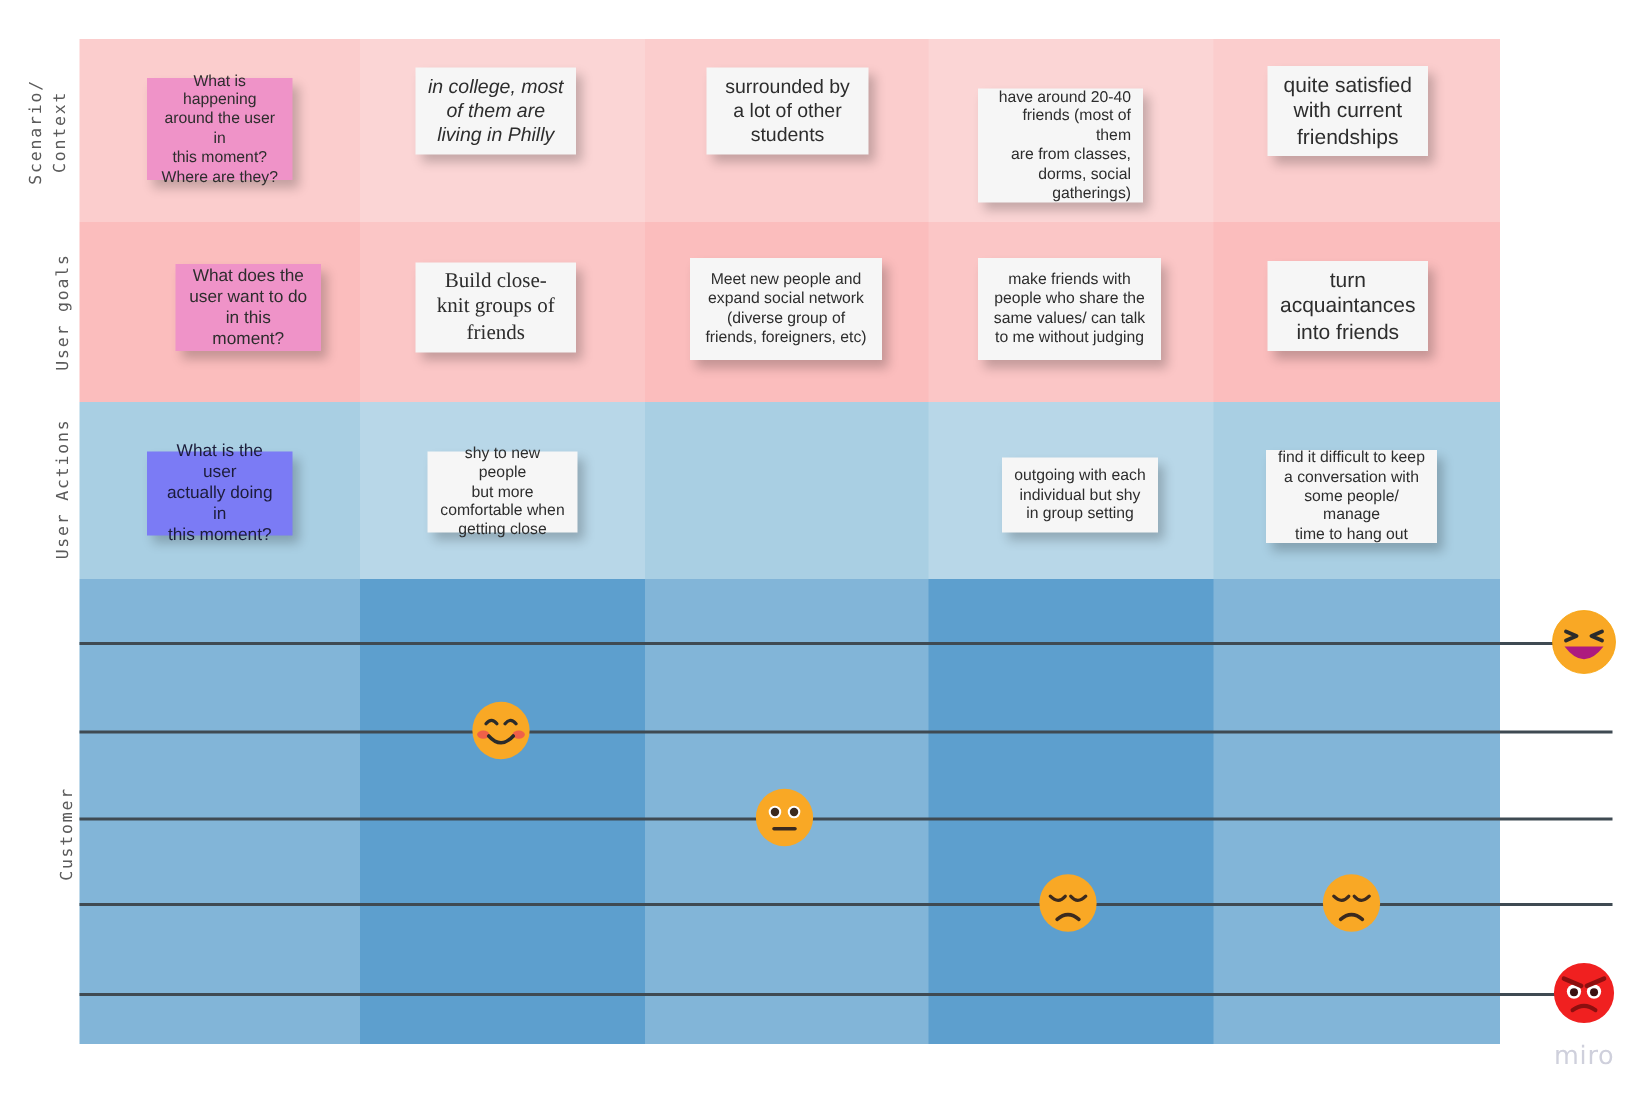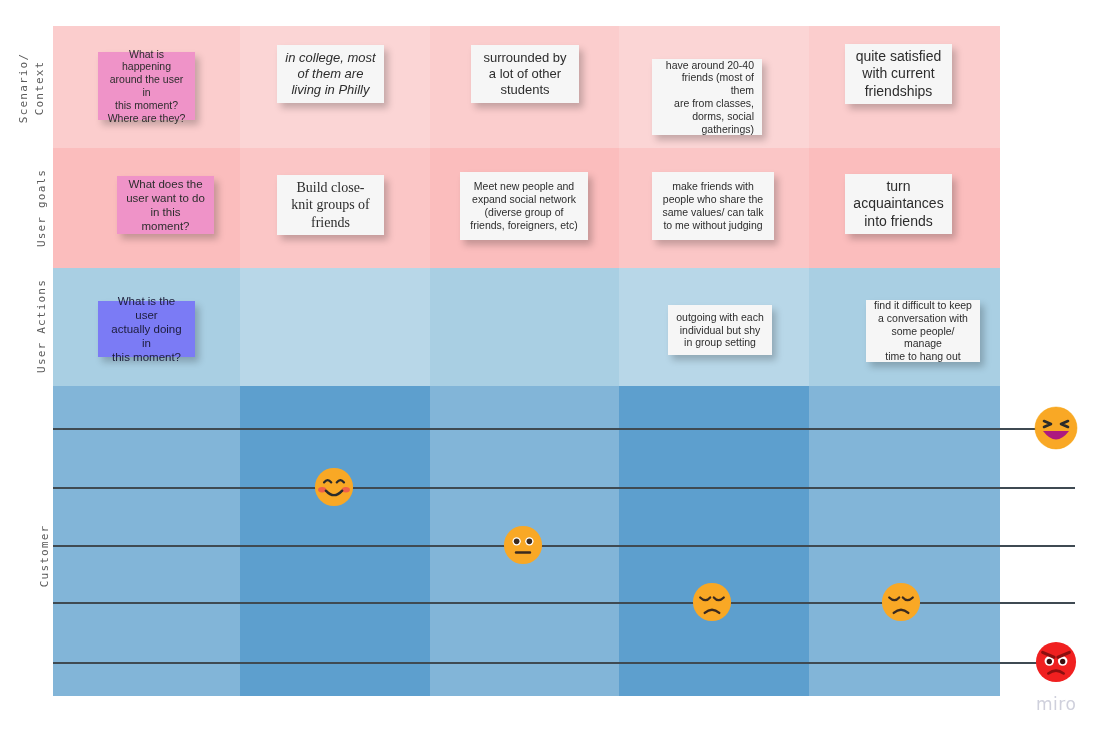--- a/index.html
+++ b/index.html
@@ -172,26 +172,32 @@
     <span class="note-text">turn
 acquaintances
 into friends</span>
   </div>
 
   <div class="note purple" style="left:98px;top:301px;width:97px;height:56px;font-size:11.5px;">
     <span class="note-text">What is the user
 actually doing in
 this moment?</span>
   </div>
+  <div class="note" style="left:285px;top:301px;width:100px;height:54px;font-size:10.5px;">
+    <span class="note-text">shy to new people
+but more
+comfortable when
+getting close</span>
+  </div>
   <div class="note" style="left:668px;top:305px;width:104px;height:50px;font-size:10.5px;">
     <span class="note-text">outgoing with each
 individual but shy
 in group setting</span>
   </div>
-  <div class="note" style="left:844px;top:300px;width:114px;height:62px;font-size:10.5px;margin-left:22px;">
+  <div class="note" style="left:844px;top:300px;width:114px;height:62px;font-size:10.5px;">
     <span class="note-text">find it difficult to keep
 a conversation with
 some people/ manage
 time to hang out</span>
   </div>
 
   <div id="chart">
 
     <div class="chart-col" style="left:187px;width:190px;background:#5d9fce;"></div>
     <div class="chart-col" style="left:566px;width:190px;background:#5d9fce;"></div>

